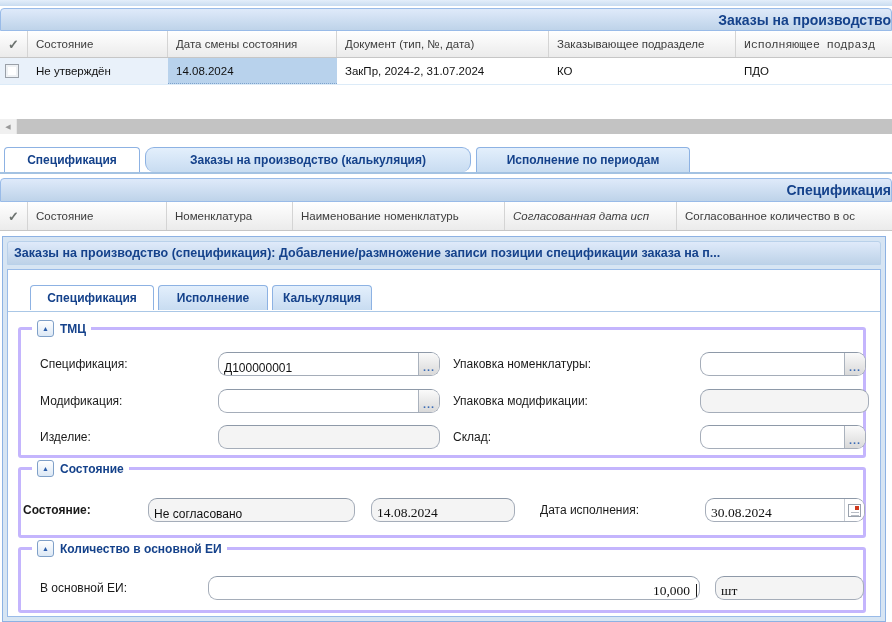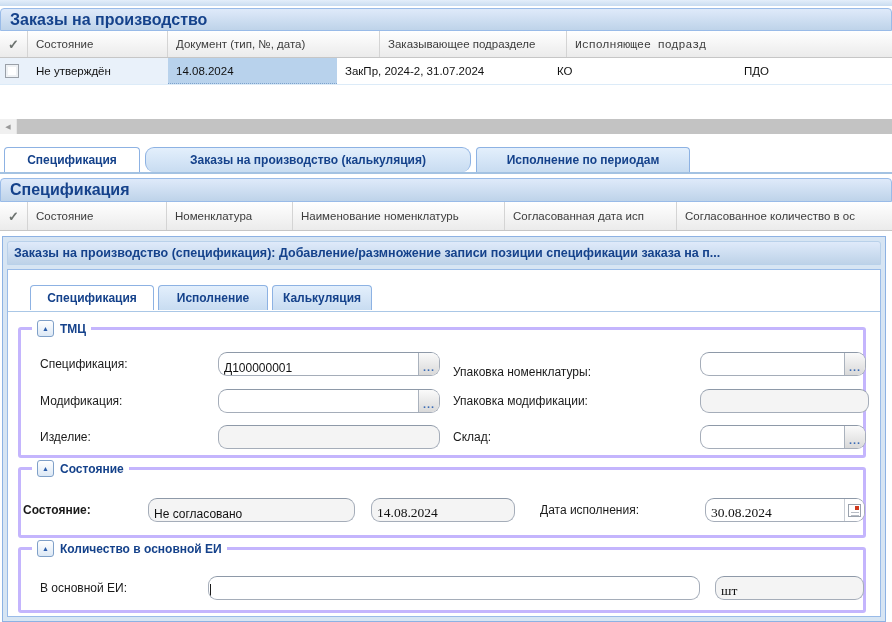--- a/index.html
+++ b/index.html
@@ -11,22 +11,22 @@
   .abs { position:absolute; }
 
   
   .top-strip { left:0; top:0; width:892px; height:7px;
     background:linear-gradient(#e4eefa,#c9dcf0); border-bottom:1px solid #fff; }
   .panel-hdr {
     left:0; width:892px; height:23px;
     background:linear-gradient(#dfeafa,#bed3e9);
     border:1px solid #99bbe8; border-bottom:1px solid #99bbe8;
     border-radius:4px 4px 0 0;
-    color:#15428b; font-weight:bold; font-size:16px;
-    display:flex; align-items:center; padding-left:9px;
+    color:#15428b; font-weight:bold; font-size:14px;
+    display:flex; align-items:center; padding-left:9px;justify-content:flex-end;
   }
 
   
   .grid-head { left:0; width:892px; display:flex;
     background:linear-gradient(#ffffff,#ebebeb);
     border-bottom:1px solid #c6c6c6; }
   .gh-cell { border-right:1px solid #d4d4d4; display:flex; align-items:center;
     padding-left:8px; font-size:11.5px; color:#3c3c3c; overflow:hidden; white-space:nowrap; }
   .gh-cell:last-child { border-right:none; }
   .check-glyph { color:#6d7370; font-size:13px; font-weight:bold; padding-left:2px; }
@@ -110,20 +110,23 @@
   <span>Заказы на производство</span>
 </div>
 
 <div class="abs grid-head" style="top:31px; height:27px;">
   <div class="gh-cell" style="width:28px; padding-left:6px;">
     <span class="check-glyph">✓</span>
   </div>
   <div class="gh-cell" style="width:140px;">
     <span>Состояние</span>
   </div>
+  <div class="gh-cell" style="width:169px;">
+    <span>Дата смены состояния</span>
+  </div>
   <div class="gh-cell" style="width:212px;">
     <span>Документ (тип, №, дата)</span>
   </div>
   <div class="gh-cell" style="width:187px;">
     <span>Заказывающее подразделе</span>
   </div>
   <div class="gh-cell" style="flex:1;font-family:Liberation Mono, monospace;">
     <span>Исполняющее подразд</span>
   </div>
 </div>
@@ -178,21 +181,21 @@
   </div>
   <div class="gh-cell" style="width:139px;">
     <span>Состояние</span>
   </div>
   <div class="gh-cell" style="width:126px;">
     <span>Номенклатура</span>
   </div>
   <div class="gh-cell" style="width:212px;">
     <span>Наименование номенклатурь</span>
   </div>
-  <div class="gh-cell" style="width:172px;">
+  <div class="gh-cell" style="width:172px;font-style:italic;">
     <span>Согласованная дата исп</span>
   </div>
   <div class="gh-cell" style="flex:1;">
     <span>Согласованное количество в ос</span>
   </div>
 </div>
 
 <div class="abs dialog">
   <div class="dlg-hdr">
     <span>Заказы на производство (спецификация): Добавление/размножение записи позиции спецификации заказа на п...</span>
@@ -219,21 +222,21 @@
         <span class="txt">ТМЦ</span>
       </div>
 
       <div class="flabel" style="left:19px; top:22px;">Спецификация:</div>
       <div class="inp" style="left:197px; top:22px; width:222px;">
         <span class="val">Д100000001</span>
         <div class="lookup-btn">
           <span>...</span>
         </div>
       </div>
-      <div class="flabel" style="left:432px; top:22px;margin-top:8px;">Упаковка номенклатуры:</div>
+      <div class="flabel" style="left:432px; top:22px;">Упаковка номенклатуры:</div>
       <div class="inp" style="left:679px; top:22px; width:166px;">
         <span class="val"></span>
         <div class="lookup-btn">
           <span>...</span>
         </div>
       </div>
 
       <div class="flabel" style="left:19px; top:59px;">Модификация:</div>
       <div class="inp" style="left:197px; top:59px; width:222px;">
         <span class="val"></span>
@@ -286,20 +289,21 @@
     <div class="fset" style="top:277px; height:66px;">
       <div class="legend">
         <div class="toggle-btn">
           <span>▲</span>
         </div>
         <span class="txt">Количество в основной ЕИ</span>
       </div>
 
       <div class="flabel" style="left:19px; top:26px;">В основной ЕИ:</div>
       <div class="inp serif" style="left:187px; top:26px; width:492px;">
+        <span class="val num">10,000</span>
         <div class="caret"></div>
       </div>
       <div class="inp disabled serif" style="left:694px; top:26px; width:149px;">
         <span class="val">шт</span>
       </div>
     </div>
   </div>
 </div>
 
 </body></html>

